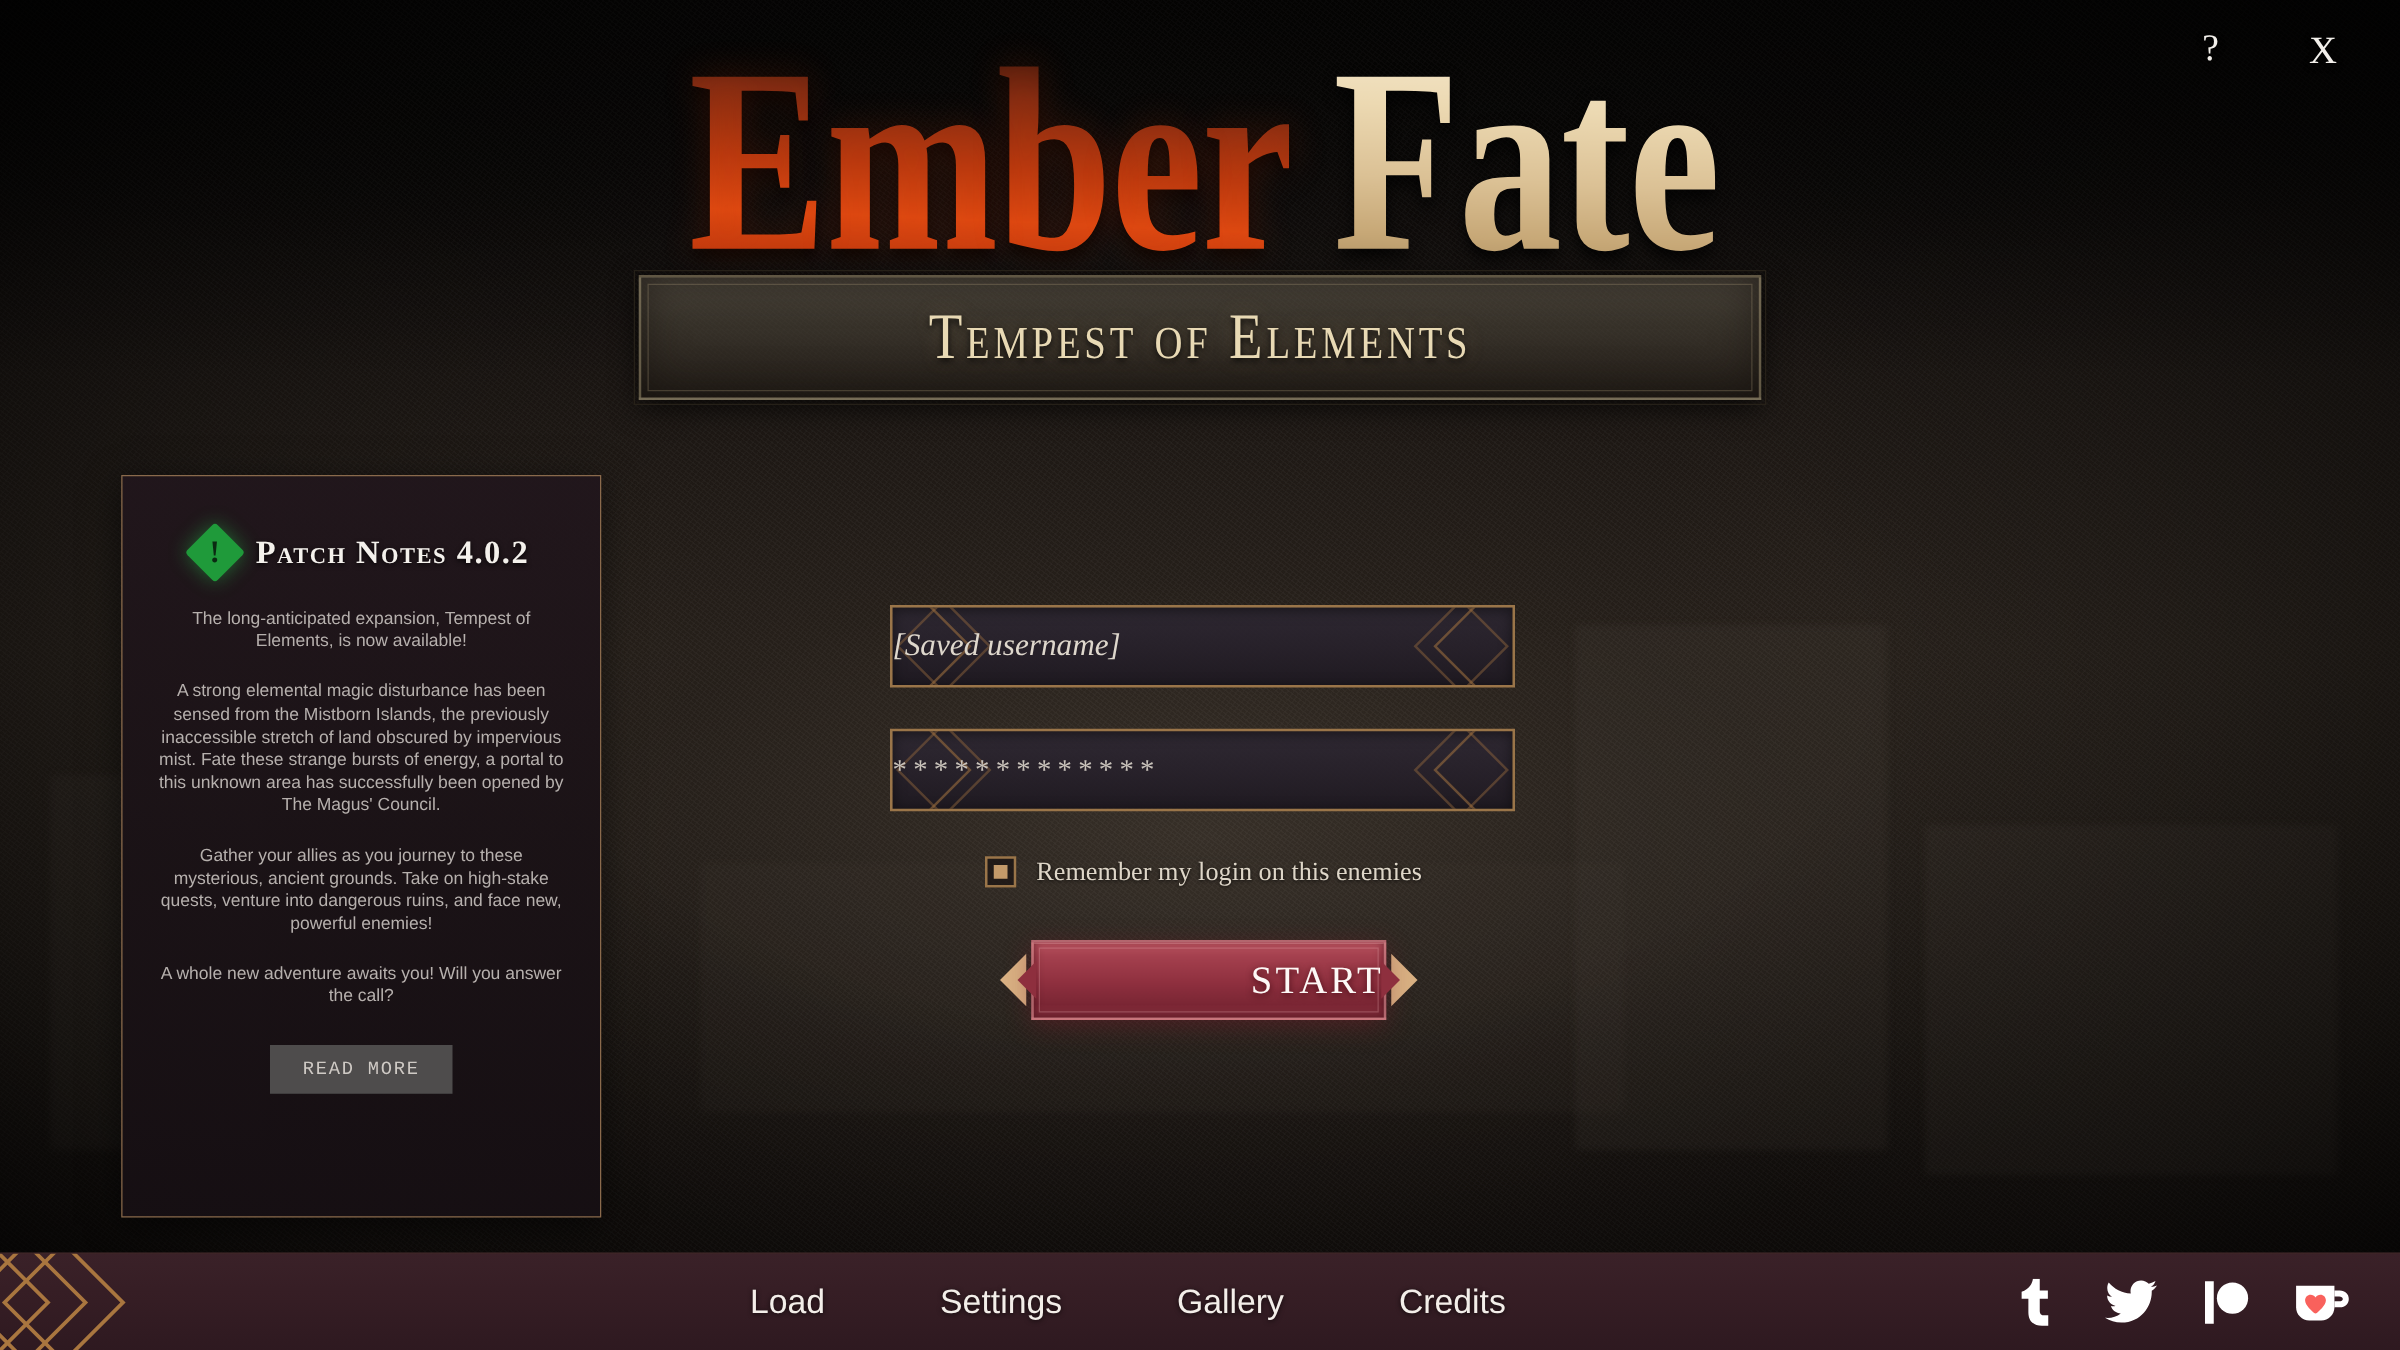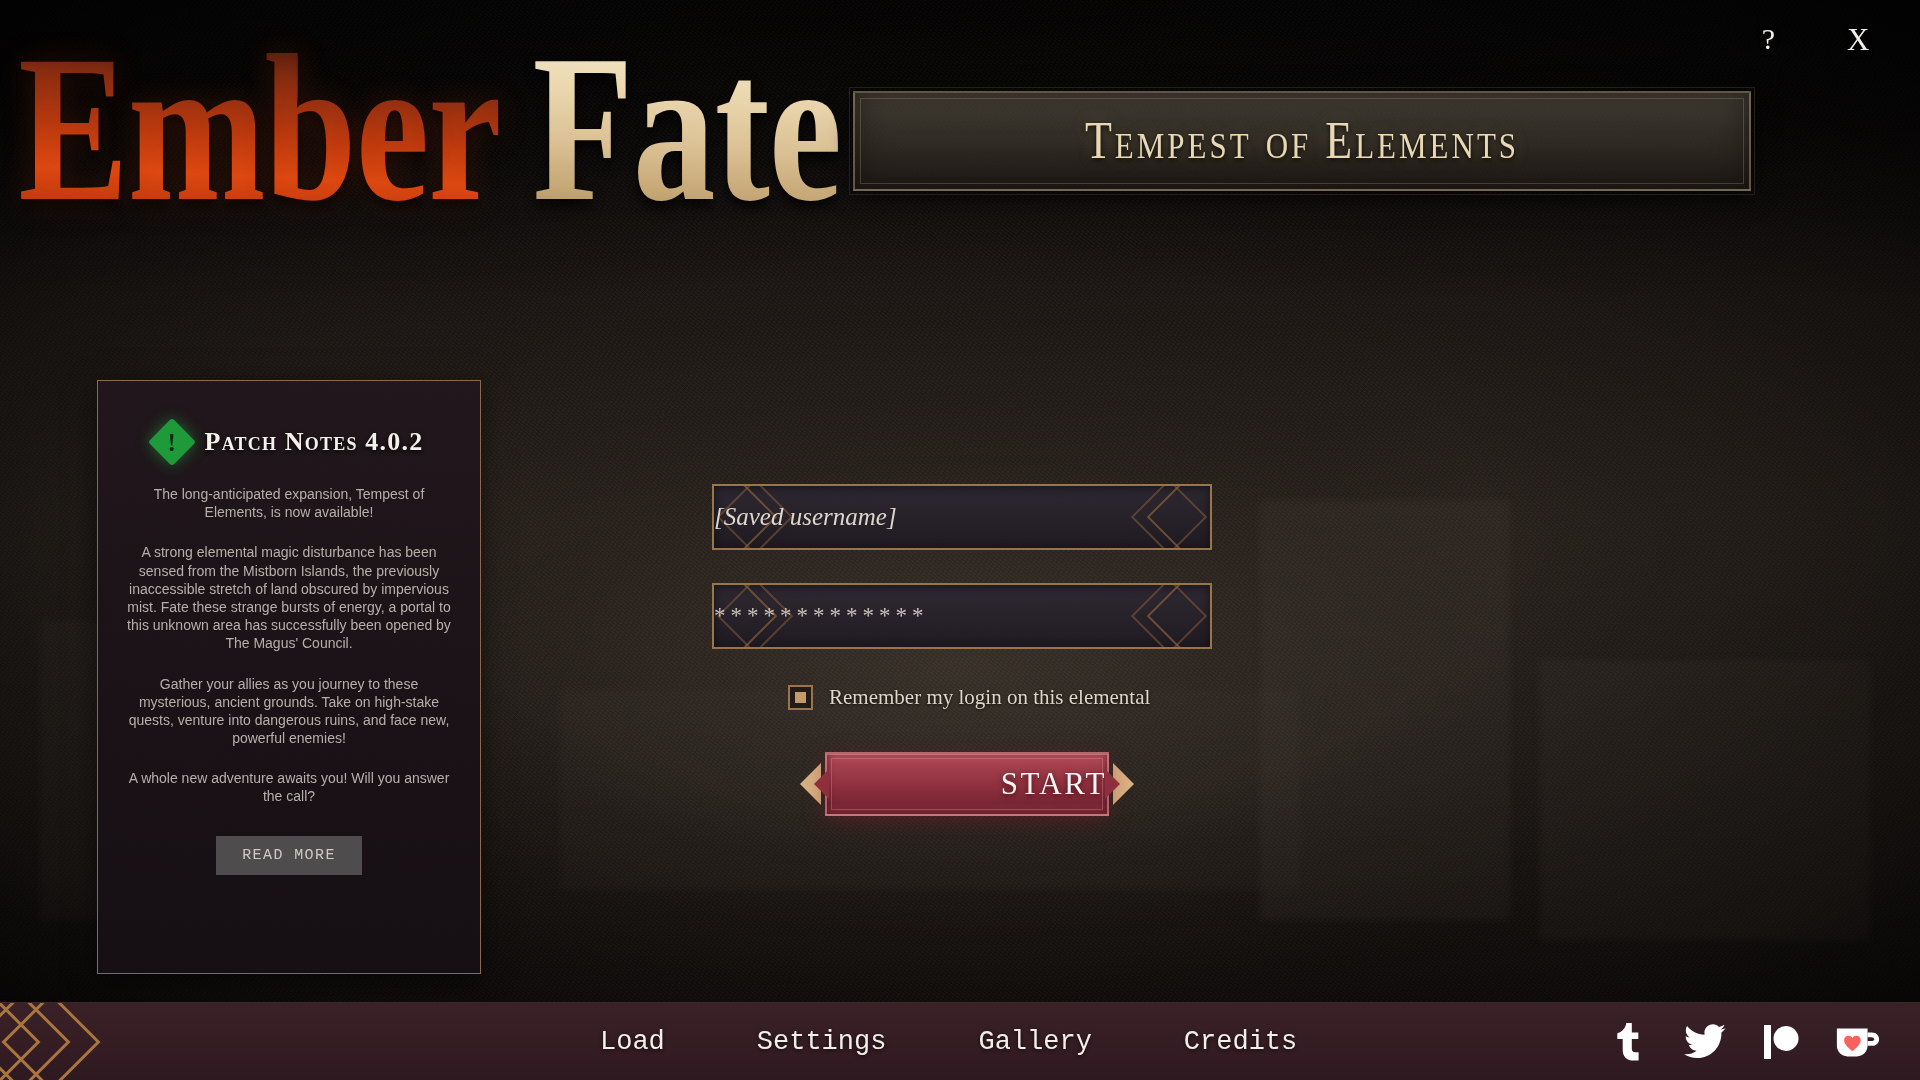--- a/index.html
+++ b/index.html
@@ -85,20 +85,21 @@
     padding: 6px 10px;
   }
   .win-btn.close { font-size: 31px; letter-spacing: 0.5px; }
 
   
   .logo-wrap {
     position: absolute;
     top: 62px;
     left: 0; right: 0;
     display: flex;
+    flex-direction: column;
     align-items: center;
     z-index: 20;
   }
   .logo-title {
     display: flex;
     align-items: baseline;
     justify-content: center;
     line-height: 0.92;
     letter-spacing: -2px;
   }
@@ -417,21 +418,21 @@
   .bar-orn i:nth-child(2) { left: -14px; top: 4px; }
   .bar-orn i:nth-child(3) { left: 16px;  top: 4px; }
 
   .nav-items {
     display: flex;
     align-items: center;
     gap: 92px;
     margin-left: 600px;
   }
   .nav-item {
-    font-family: Liberation Mono, monospace;
+    font-family: Liberation Sans, sans-serif;
     font-size: 27px;
     color: #f3eee9;
     cursor: pointer;
     text-shadow: 0 1px 4px rgba(0,0,0,0.7);
     background: none;
     border: none;
     text-align: center;
   }
   .socials {
     margin-left: auto;
@@ -509,21 +510,21 @@
       <span class="field-orn2 left"></span>
       <span class="field-orn right"></span>
       <span class="field-orn2 right"></span>
       <input class="field-input pw" type="text" value="*************" style="">
     </div>
 
     <div class="remember-row">
       <span class="checkbox">
           <i></i>
         </span>
-      <span class="remember-label">Remember my login on this elemental</span>
+      <span class="remember-label">Remember my login on this enemies</span>
     </div>
 
     <div class="start-wrap">
       <span class="start-chev left"></span>
       <span class="start-chev right"></span>
       <div class="start-btn">
         <span class="start-chev-in left"></span>
         <span class="start-chev-in right"></span>
         <span class="start-label">START</span>
       </div>

